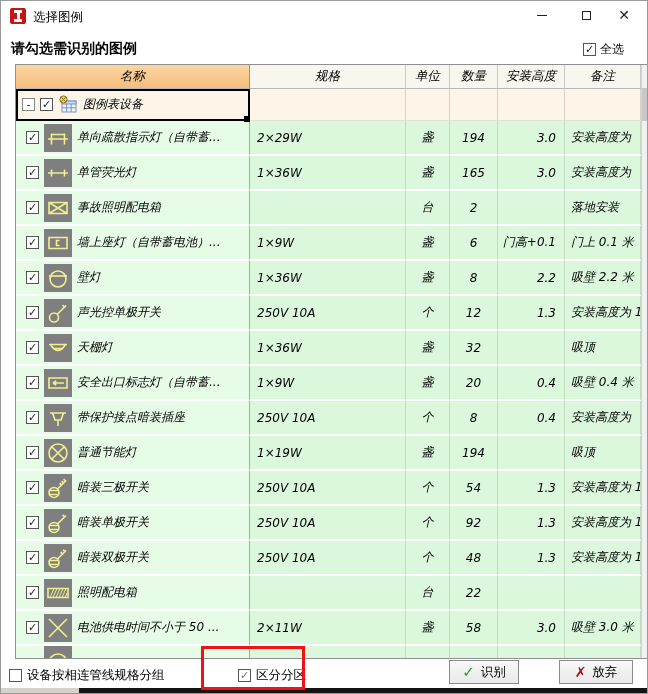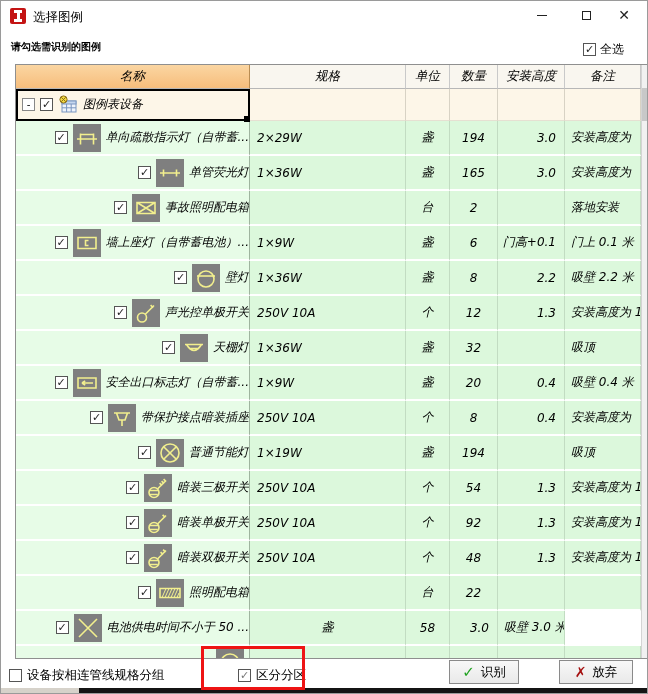--- a/index.html
+++ b/index.html
@@ -14,21 +14,21 @@
   #app-icon { position:absolute; left:9px; top:7px; width:16px; height:16px; background:#c41414; border-radius:2px; }
   #app-icon:before { content:""; position:absolute; left:4px; top:2px; width:8px; height:3px; background:#fff; }
   #app-icon:after  { content:""; position:absolute; left:4px; top:11px; width:8px; height:3px; background:#fff; }
   #app-icon .stem  { position:absolute; left:6.5px; top:3px; width:3px; height:10px; background:#fff; }
   #win-title { position:absolute; left:32px; top:8px; font-size:12.5px; }
   .winbtn { position:absolute; top:2px; width:34px; height:24px; display:flex; align-items:center; justify-content:center; color:#222; }
   #btn-min { right:88px; } #btn-max { right:44px; } #btn-close { right:6px; font-size:14px; }
   #btn-min i { display:block; width:10px; height:1px; background:#222; }
   #btn-max i { display:block; width:9px; height:9px; border:1px solid #222; }
   
-  #prompt { position:absolute; left:10px; top:39px; font-weight:bold; font-size:10px; }
+  #prompt { position:absolute; left:10px; top:39px; font-weight:bold; font-size:14px; }
   #select-all { position:absolute; right:23px; top:40px; display:flex; align-items:center; gap:4px; }
   
   .cb { width:13px; height:13px; border:1px solid #555; background:#fff; display:inline-flex;
         align-items:center; justify-content:center; font-size:11px; line-height:1; color:#222; flex:0 0 13px; }
   .cb.checked:before { content:"\2713"; font-weight:bold; margin-top:-1px; }
   .cb.gray:before { color:#777; }
   
   #table { position:absolute; left:14px; top:63px; width:644px; height:595px;
            border:1px solid #8f8f8f; display:flex; background:#fff;font-style:italic; }
   #grid { width:625px; height:100%; overflow:hidden; }
@@ -41,21 +41,21 @@
   #group-row .cell { height:32px; background:#fdf6e8; border-right:1px solid #d8d2c4; border-bottom:1px solid #e6e0d2; }
   #group-name { position:relative; display:flex; align-items:center; gap:5px; padding-left:6px;
                 outline:2px solid #000; outline-offset:-2px; }
   #group-handle { position:absolute; right:-1px; bottom:-2px; width:6px; height:6px; background:#000; }
   .expander { width:13px; height:13px; border:1px solid #888; background:#fff; font-size:10px; line-height:11px;
               text-align:center; color:#333; flex:0 0 13px; }
   .tree-icon { width:20px; height:20px; flex:0 0 20px; }
   
   .drow .cell { height:35px; background:#dcf8dc; border-right:1px solid #c2dcc2; border-bottom:2px solid #ffffff;
                 display:flex; align-items:center; overflow:hidden; }
-  .drow .c-name { background:#e7fce7; gap:5px; padding-left:10px; white-space:nowrap; border-right:1px solid #9fb49f;justify-content:flex-end; }
+  .drow .c-name { background:#e7fce7; gap:5px; padding-left:10px; white-space:nowrap; border-right:1px solid #9fb49f; }
   .drow .c-spec { padding-left:7px; }
   .drow .c-unit, .drow .c-qty { justify-content:center; }
   .drow .c-height { justify-content:flex-end; padding-right:8px; white-space:nowrap; }
   .drow .c-remark { padding-left:6px; white-space:nowrap; }
   .drow.partial .cell { height:12px; border-bottom:none; }
   .icon-box { width:28px; height:28px; background:#7f7f7f; flex:0 0 28px; display:flex;
               align-items:center; justify-content:center; }
   .icon-box svg { display:block; }
   .name-text { overflow:hidden; white-space:nowrap; }
   
@@ -391,20 +391,21 @@
   <div class="trow drow">
     <div class="cell c-name">
       <span class="cb checked"></span>
       <span class="icon-box">
                 <svg viewBox="0 0 26 26" width="26" height="26">
                   <path fill="none" stroke="#f2ef8e" stroke-width="1.6" d="M4 4l18 18 M22 4L4 22"></path>
                 </svg>
               </span>
       <span class="name-text">电池供电时间不小于 50 ...</span>
     </div>
+    <div class="cell c-spec">2×11W</div>
     <div class="cell c-unit">盏</div>
     <div class="cell c-qty">58</div>
     <div class="cell c-height">3.0</div>
     <div class="cell c-remark">吸壁  3.0 米</div>
   </div>
 
   <div class="trow drow partial">
     <div class="cell c-name">
       <span class="cb" style="visibility: hidden;"></span>
       <span class="icon-box">

